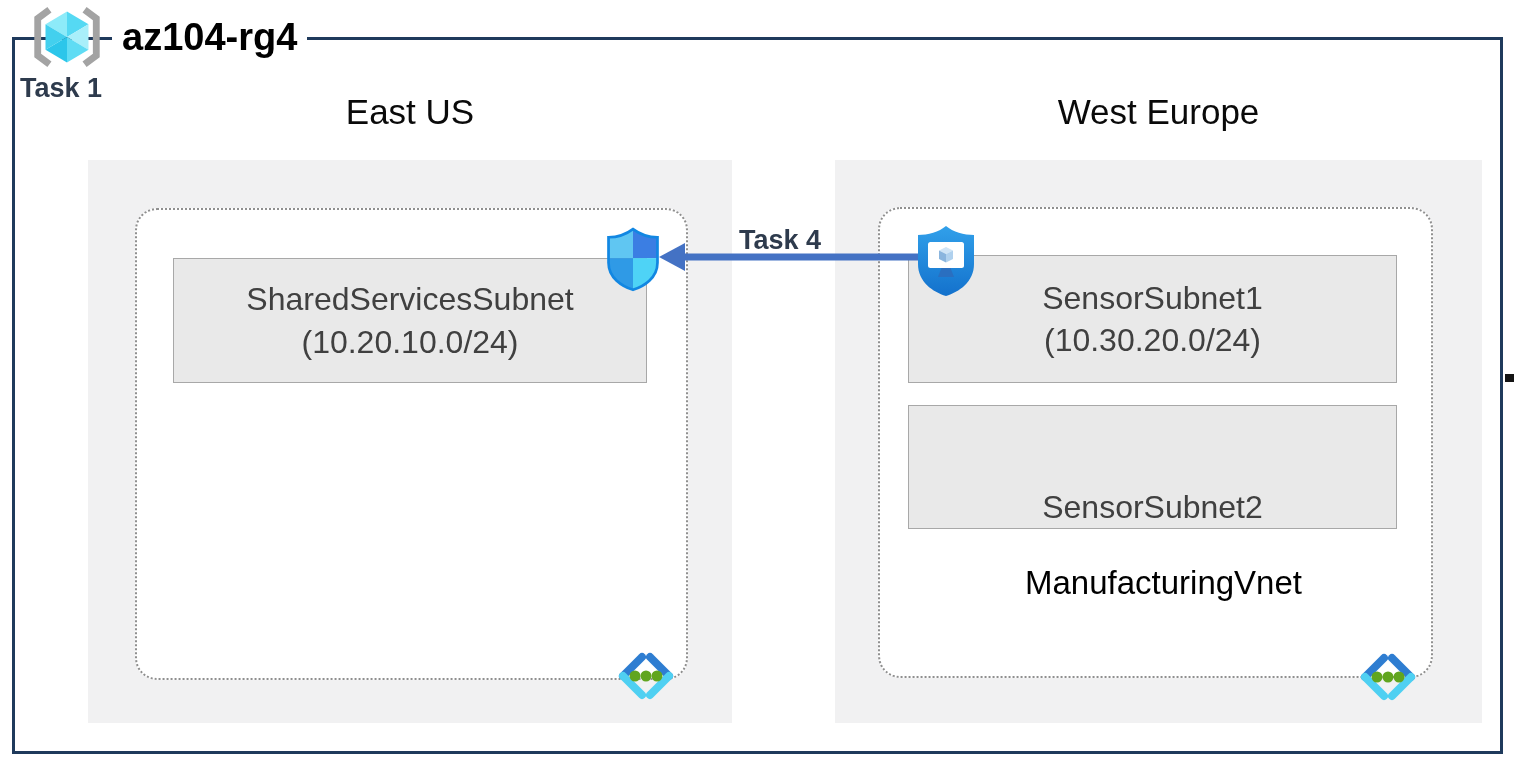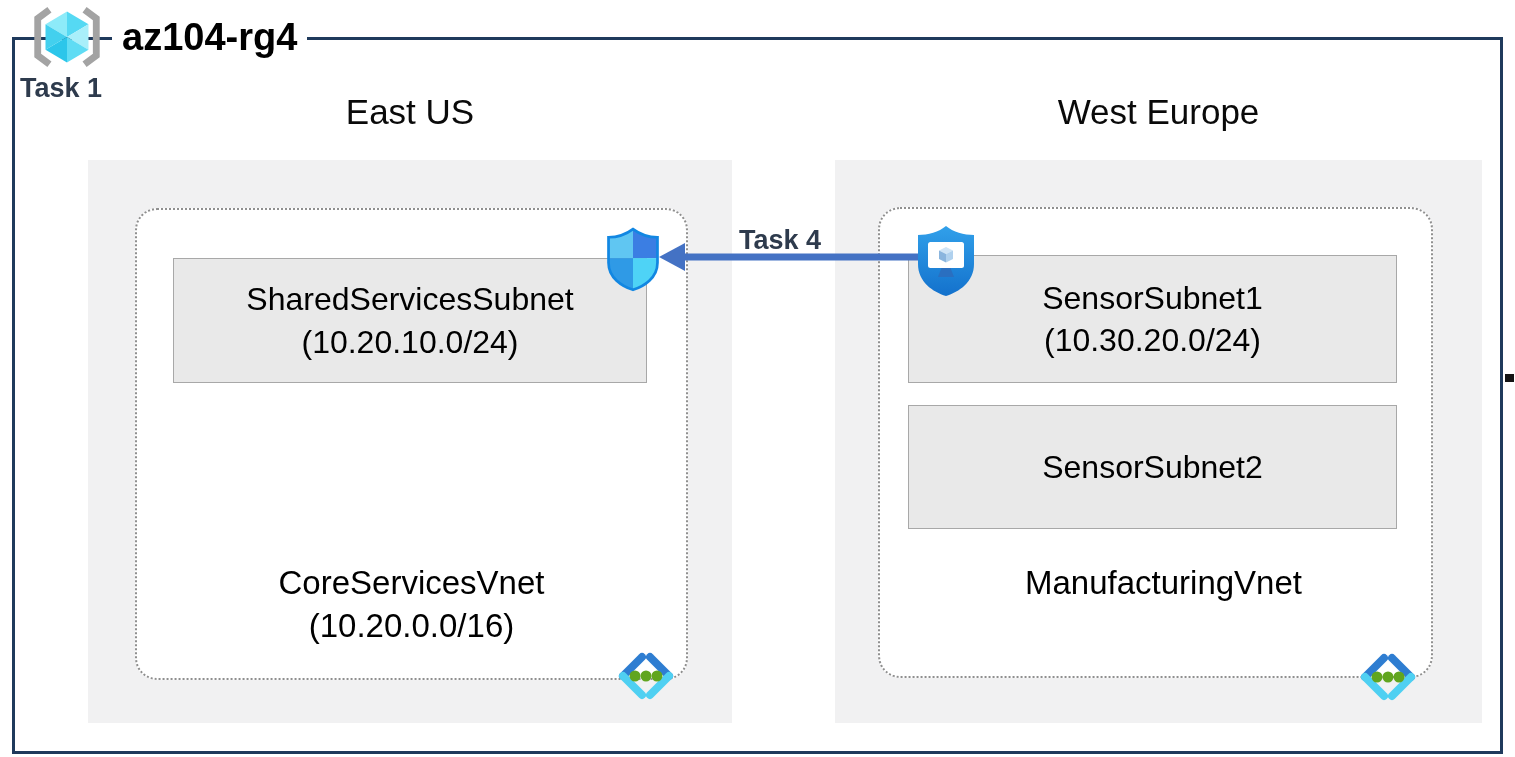--- a/index.html
+++ b/index.html
@@ -26,25 +26,25 @@
   .panel{position:absolute;top:160px;height:563px;background:#f1f1f2;}
   .panel-left{left:88px;width:644px;}
   .panel-right{left:835px;width:647px;}
 
   .vnet-box{position:absolute;background:#fff;border:2px dotted #8f8f8f;border-radius:22px;box-sizing:border-box;}
   .vnet-left{left:135px;top:208px;width:553px;height:472px;}
   .vnet-right{left:878px;top:207px;width:555px;height:471px;}
 
   .subnet{position:absolute;background:#e9e9e9;border:1px solid #a8a8a8;box-sizing:border-box;
     display:flex;flex-direction:column;align-items:center;justify-content:center;
-    font-size:32px;line-height:1.32;color:#000000;text-align:center;}
+    font-size:32px;line-height:1.32;color:#404040;text-align:center;}
   .subnet-l1{left:173px;top:258px;width:474px;height:125px;}
   .subnet-l2{left:173px;top:405px;width:474px;height:124px;}
   .subnet-r1{left:908px;top:255px;width:489px;height:128px;}
-  .subnet-r2{left:908px;top:405px;width:489px;height:124px;}
+  .subnet-r2{left:908px;top:405px;width:489px;height:124px;justify-content:flex-end;}
 
   .vnet-label{position:absolute;top:562px;font-size:33px;line-height:1.3;color:#000;text-align:center;}
   .vnet-label-left{left:135px;width:553px;}
   .vnet-label-right{left:878px;width:555px;margin-left:8px;}
 
   .icon-abs{position:absolute;}
   .nsg-icon{left:604px;top:226px;z-index:6;}
   .bastion-icon{left:914px;top:224px;z-index:6;}
   .vnet-icon-left{left:615px;top:650px;z-index:5;}
   .vnet-icon-right{left:1357px;top:651px;z-index:5;}
@@ -92,24 +92,20 @@
   </div>
 
   <div class="subnet subnet-r1">
     <div>SensorSubnet1</div>
     <div>(10.30.20.0/24)</div>
   </div>
   <div class="subnet subnet-r2">
     <div>SensorSubnet2</div>
   </div>
 
-  <div class="vnet-label vnet-label-left">
-    <div>CoreServicesVnet</div>
-    <div>(10.20.0.0/16)</div>
-  </div>
   <div class="vnet-label vnet-label-right">
     <div>ManufacturingVnet</div>
   </div>
 
   <svg class="icon-abs arrow-svg" width="300" height="44" viewBox="0 0 300 44">
     <line x1="24" y1="21" x2="296" y2="21" stroke="#4472c4" stroke-width="7"></line>
     <polygon points="4,21 30,7 30,35" fill="#4472c4"></polygon>
   </svg>
 
   <svg class="icon-abs nsg-icon" width="58" height="66" viewBox="0 0 64 72">

